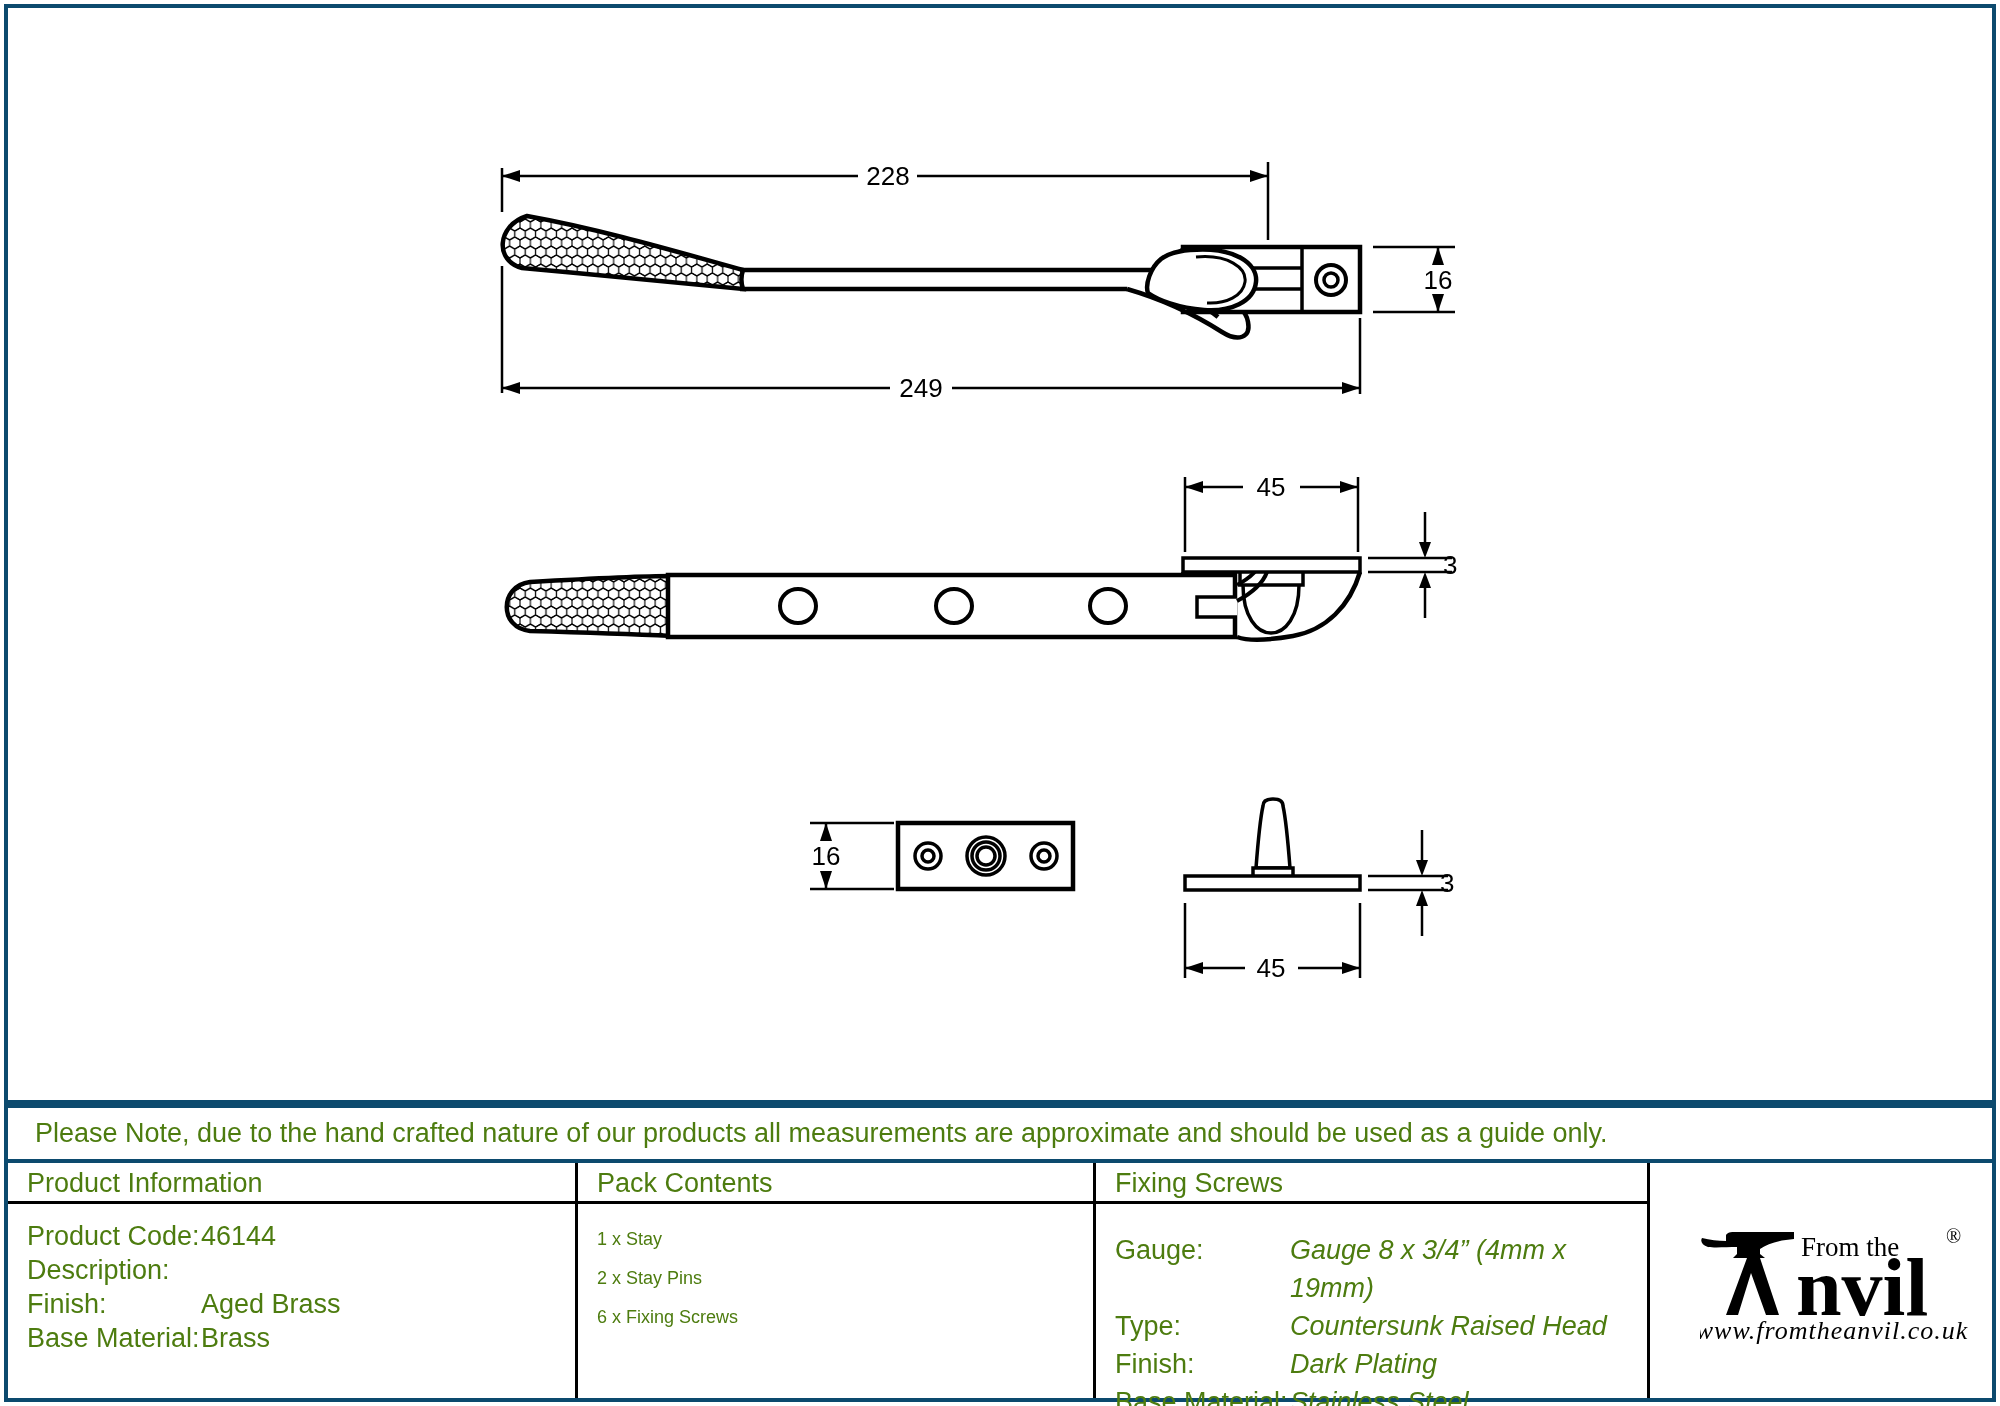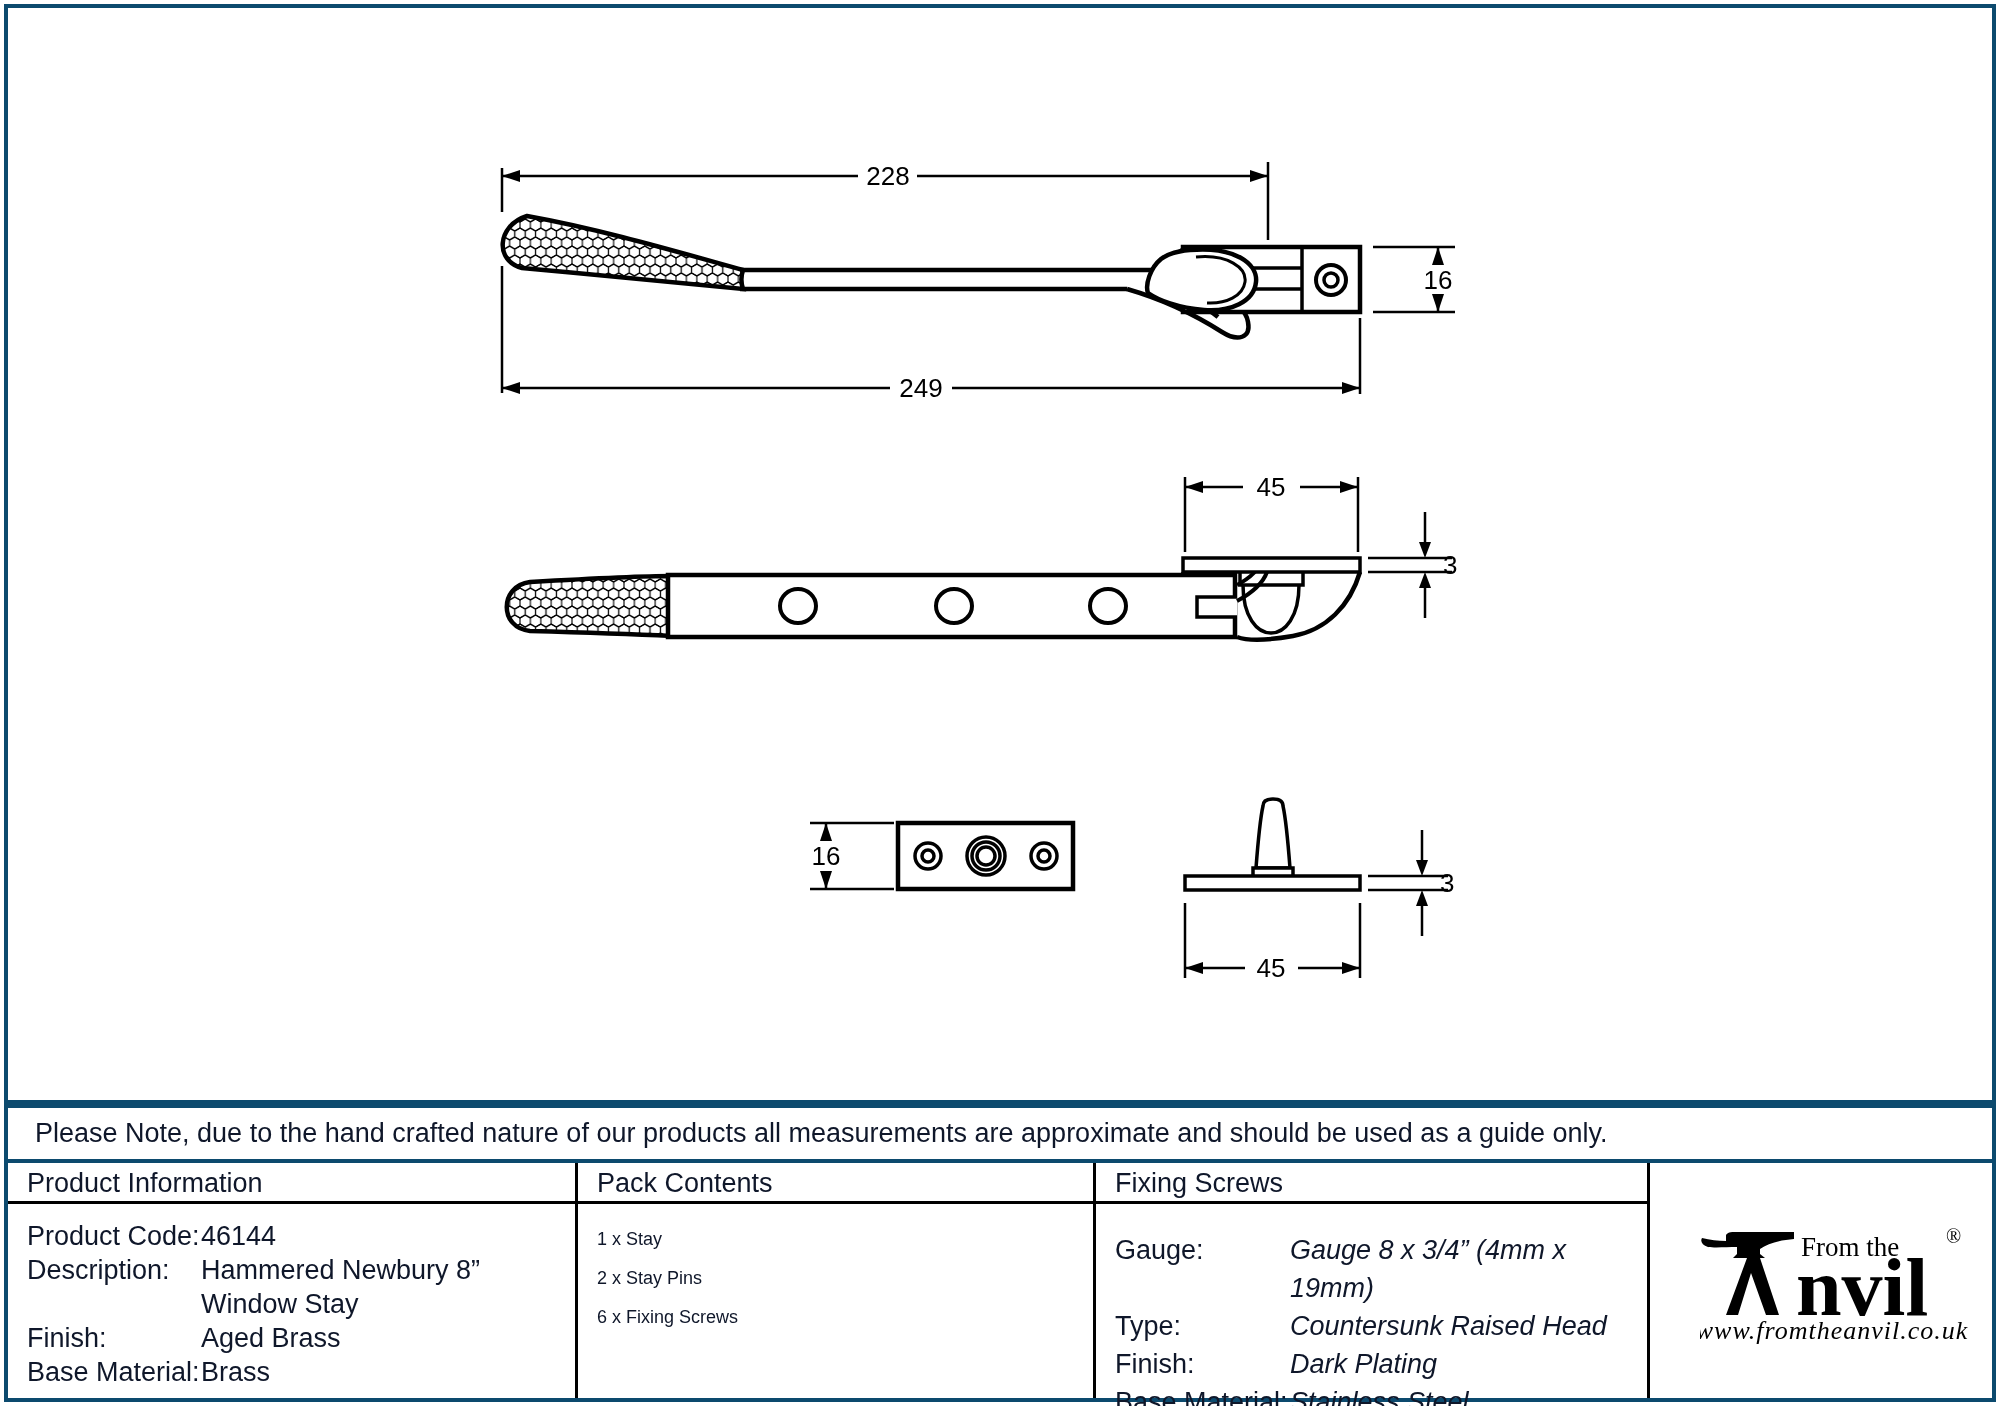--- a/index.html
+++ b/index.html
@@ -1,17 +1,17 @@
 <!DOCTYPE html>
 <html><head>
 <meta charset="utf-8">
 <style>
   html,body{margin:0;padding:0;background:#fff;}
   #page{position:relative;width:2000px;height:1406px;background:#fff;
-        font-family:"Liberation Sans", sans-serif;color:#0f172a;overflow:hidden;}
+        font-family:"Liberation Sans", sans-serif;color:#4d7c0f;overflow:hidden;}
   .box{position:absolute;border:4px solid #0c4a6e;box-sizing:border-box;background:#fff;}
   #box-main{left:4px;top:4px;width:1992px;height:1100px;}
   #box-note{left:4px;top:1104px;width:1992px;height:59px;}
   #box-table{left:4px;top:1159px;width:1992px;height:243px;}
   #drawing-svg{position:absolute;left:0;top:0;}
   #note-text{position:absolute;left:27px;top:0;height:51px;line-height:51px;font-size:27px;}
   .vdiv{position:absolute;top:0;width:3px;height:235px;background:#000;}
   #header-underline{position:absolute;left:0;top:38px;width:1642px;height:3px;background:#000;}
   .col-header{position:absolute;top:0;height:33px;line-height:41px;font-size:27px;}
   .kv{position:absolute;font-size:27px;}
@@ -214,21 +214,20 @@
     <div class="col-header" style="left:589px">Pack Contents</div>
     <div class="col-header" style="left:1107px">Fixing Screws</div>
 
     <div class="kv" id="product-rows" style="left:19px;top:56px;line-height:34px">
       <div class="row">
         <div class="lbl">Product Code:</div>
         <div class="val">46144</div>
       </div>
       <div class="row">
         <div class="lbl">Description:</div>
-        <div class="val">Hammered Newbury 8” Window Stay</div>
       </div>
       <div class="row">
         <div class="lbl">Finish:</div>
         <div class="val">Aged Brass</div>
       </div>
       <div class="row">
         <div class="lbl">Base Material:</div>
         <div class="val">Brass</div>
       </div>
     </div>

